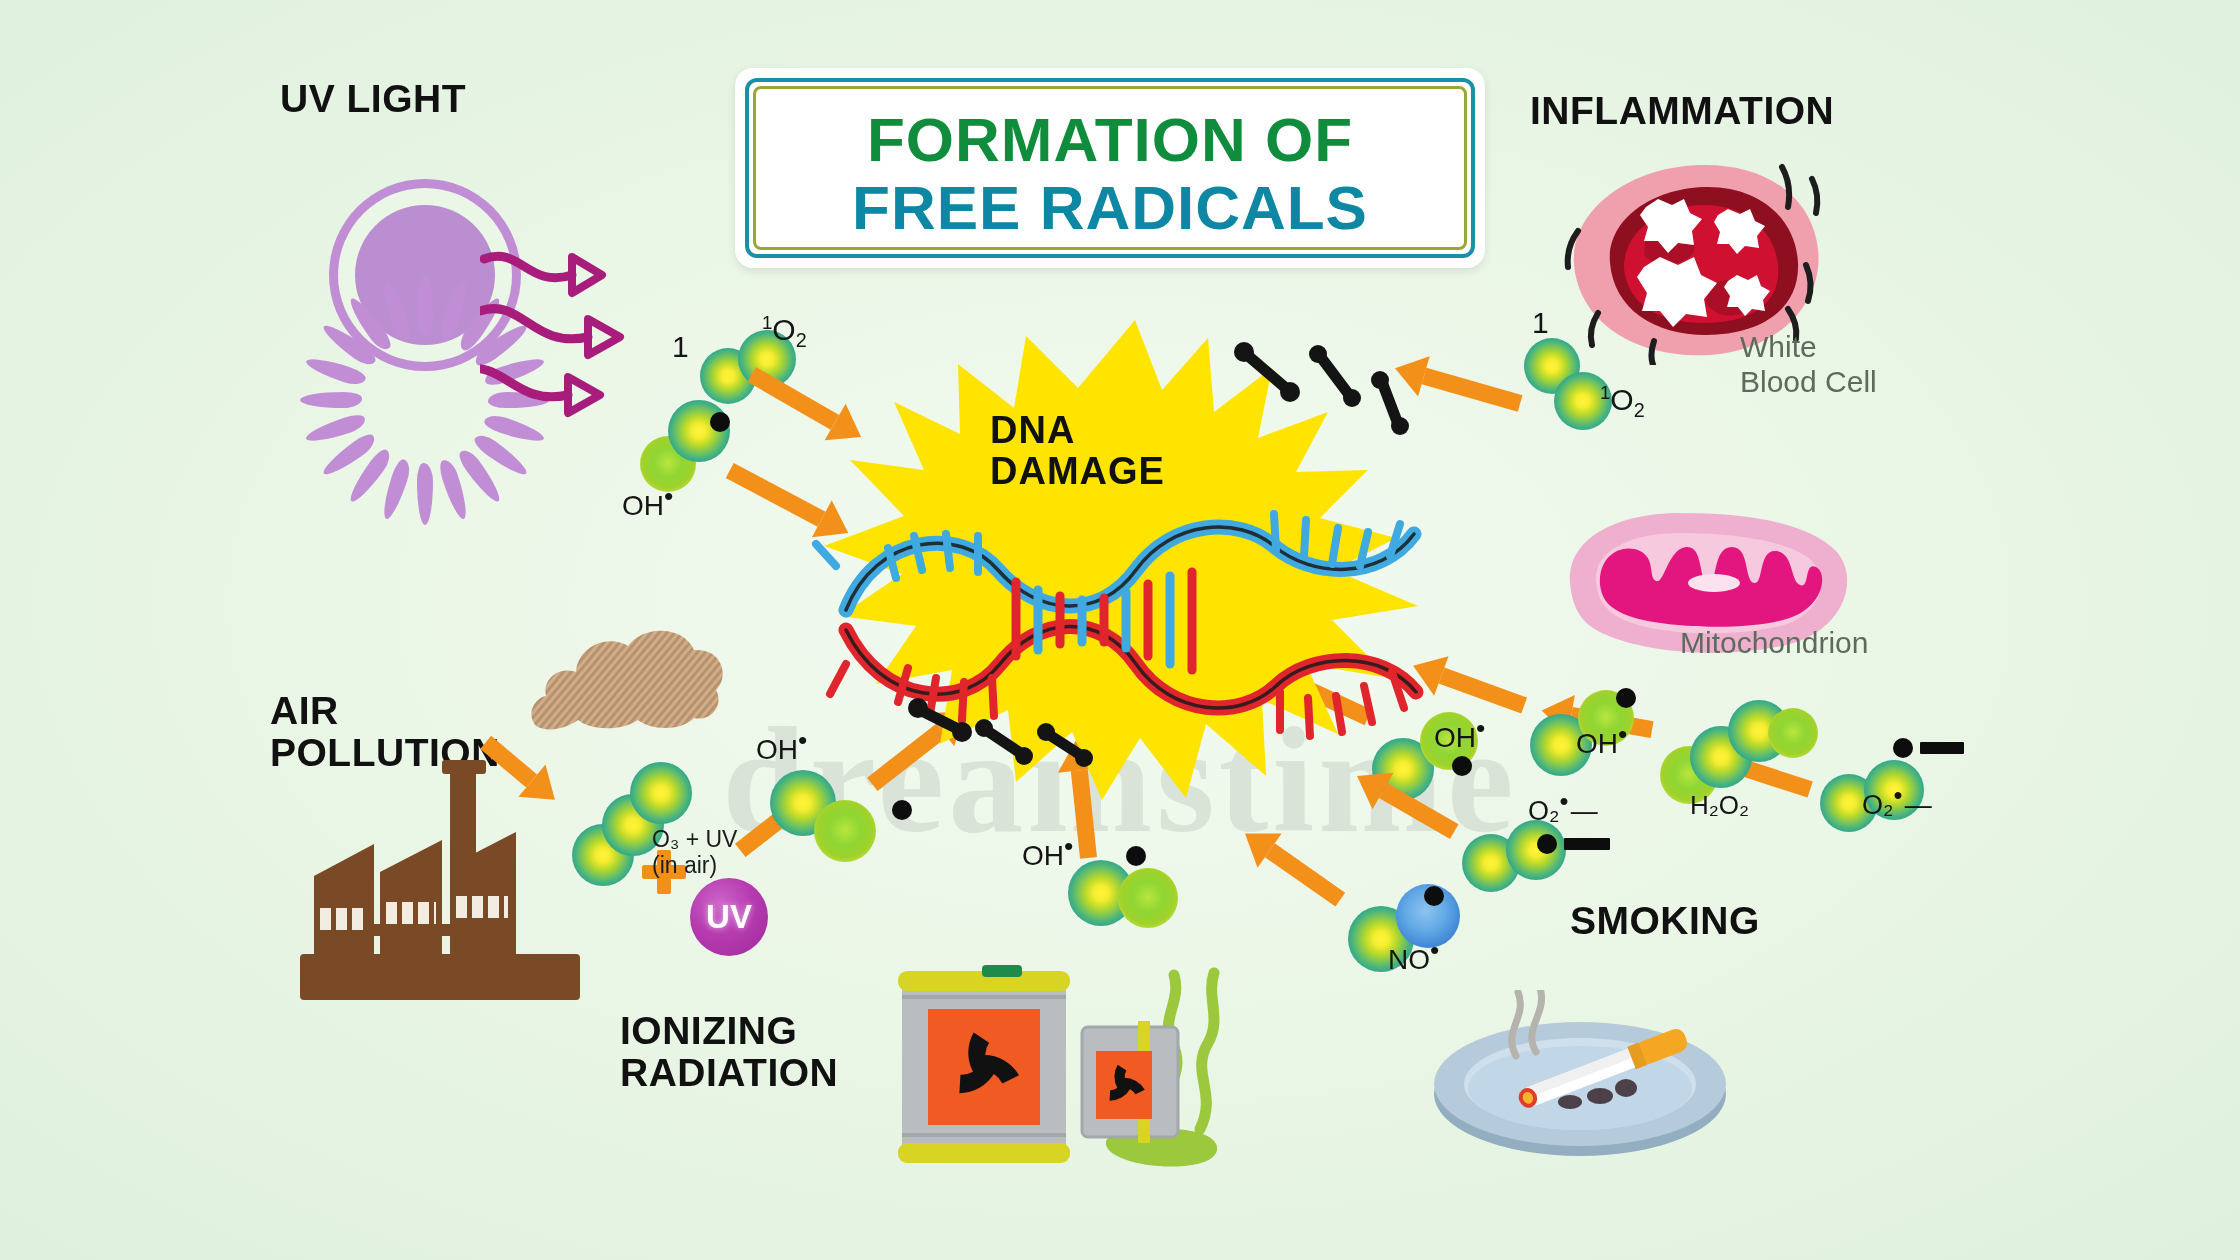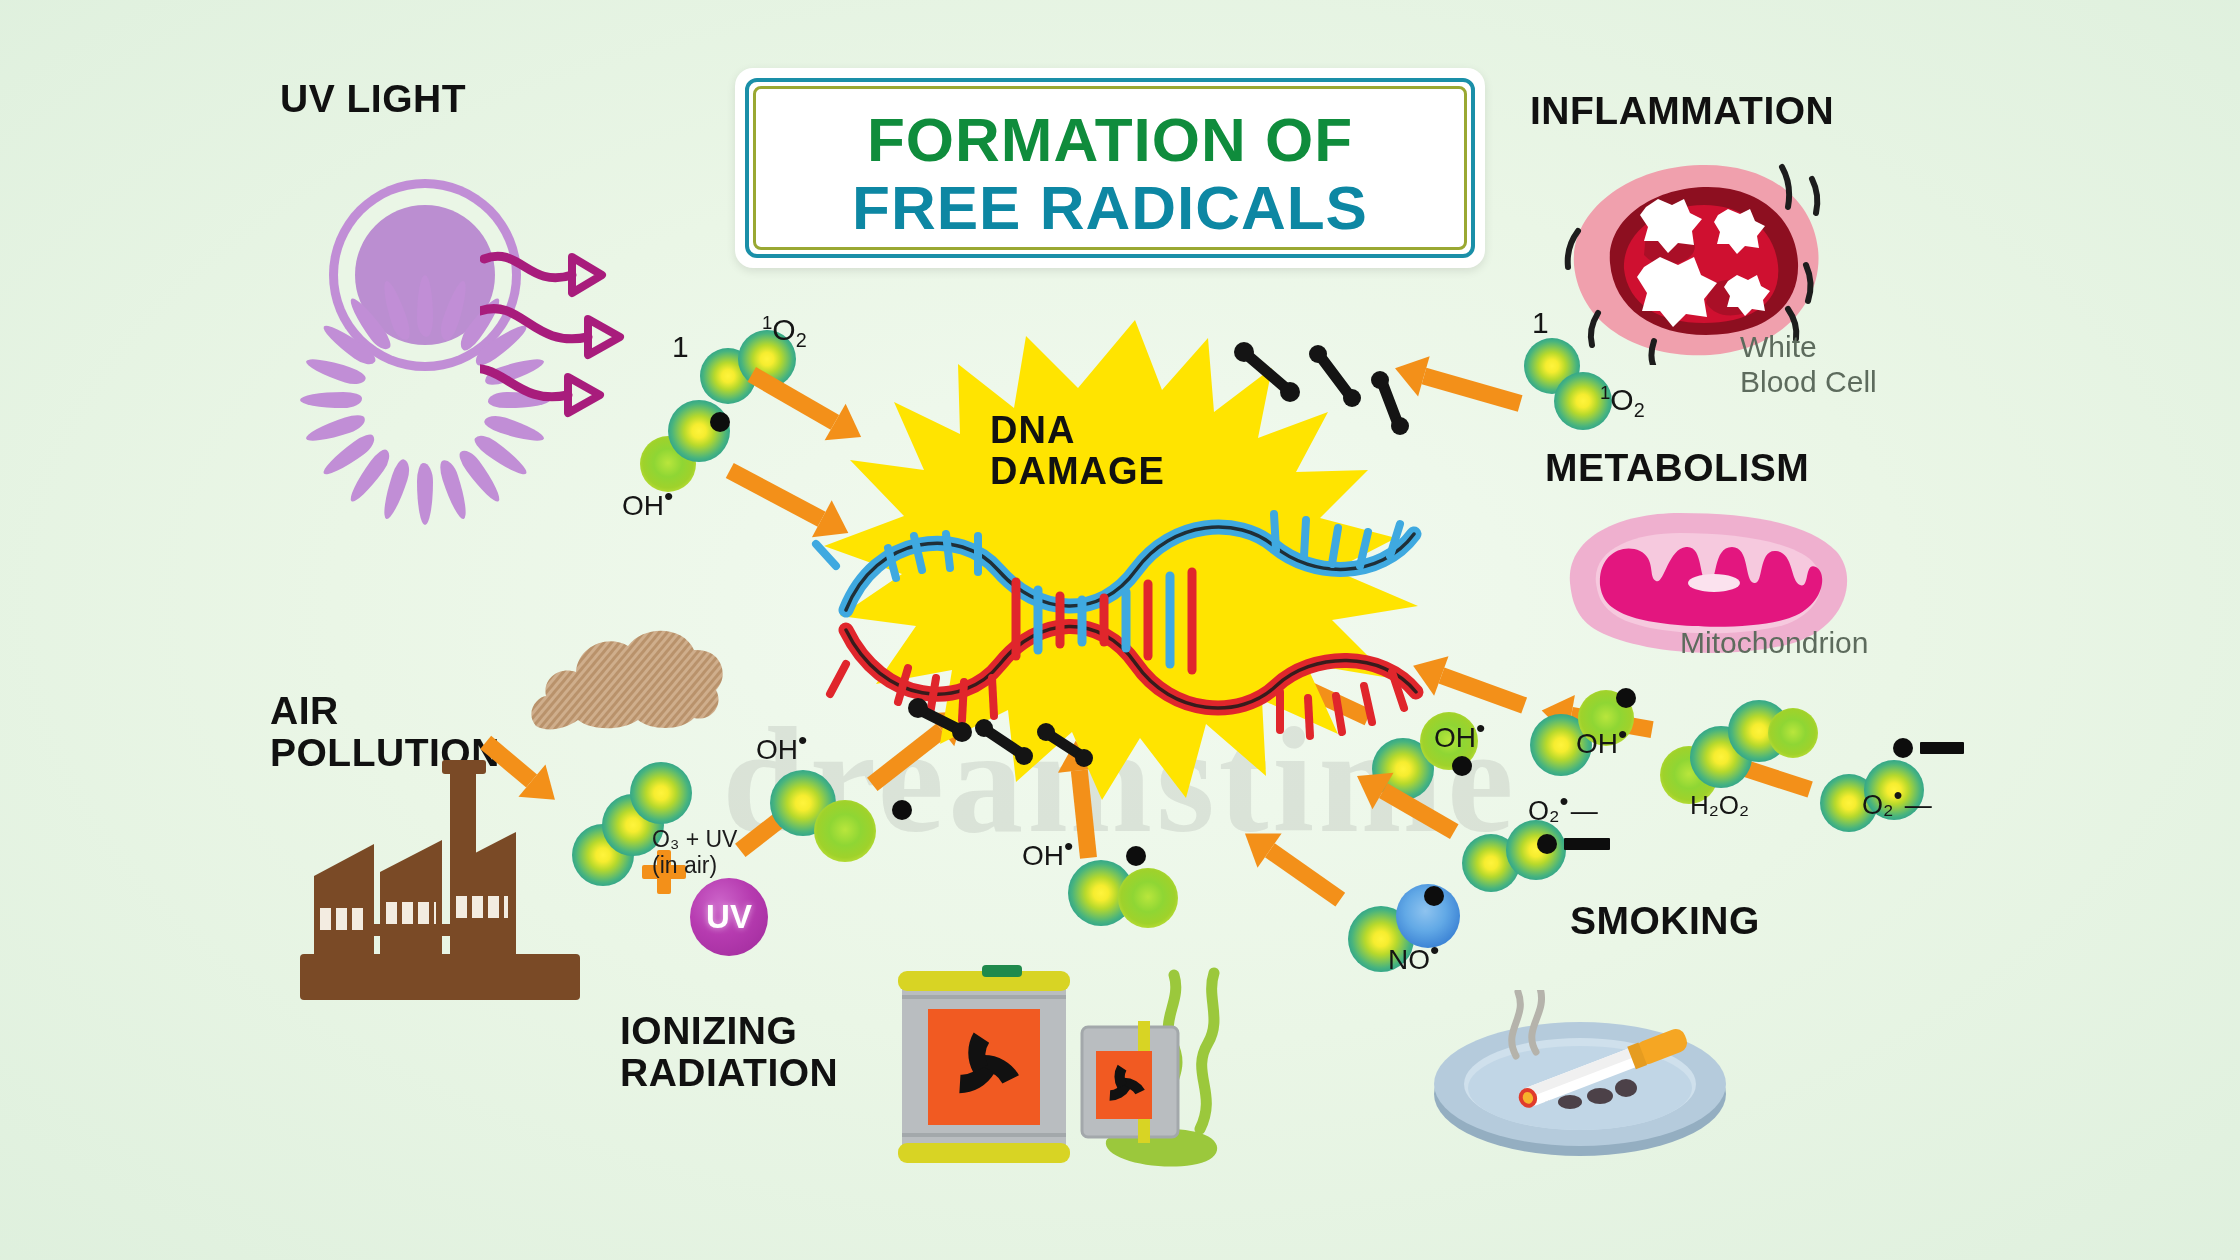--- a/index.html
+++ b/index.html
@@ -231,21 +231,20 @@
     <div class="sph teal" style="left:30px;top:34px;width:58px;height:58px;"></div>
   </div>
   <div class="mlabel nosel" style="left:1532px;top:306px;font-size:30px;">1</div>
   <div class="mlabel nosel" style="left:1600px;top:382px;font-size:30px;"><span class="sup">1</span><span>O</span><span class="sub">2</span></div>
 
   <div class="oarrow" style="left:1520px;top:404px;width:130px;transform:rotate(196deg);">
     <div class="shaft" style="width:100px;"></div>
       <div class="head" style="left:100px;"></div>
   </div>
 
-  <div class="abs heading h-big nosel" style="left:1545px;top:447px;width:320px;">METABOLISM</div>
 
   <svg id="mito" class="abs" viewBox="0 0 300 150">
     <path d="M10 78 C6 34 56 8 120 8 C190 8 248 18 276 46 C300 72 286 126 226 140 C156 156 76 146 38 126 C16 114 12 96 10 78 Z" fill="#efb0cf"></path>
     <path d="M36 78 C32 44 74 28 120 28 C176 28 230 36 252 56 C272 76 260 112 216 122 C158 134 86 128 58 112 C42 102 38 92 36 78 Z" fill="#f6c9de"></path>
     <path d="M40 80 C38 50 62 38 80 46 C96 54 88 72 96 76 C104 80 108 44 126 42 C144 40 138 76 148 78 C158 80 152 42 172 42 C190 42 184 76 194 78 C204 80 198 44 216 46 C234 48 230 76 240 80 C250 84 244 56 256 62 C268 68 264 100 232 112 C196 126 110 124 72 112 C48 104 42 94 40 80 Z" fill="#e3167f"></path>
     <ellipse cx="154" cy="78" rx="26" ry="9" fill="#fbe2ee"></ellipse>
   </svg>
   <div class="abs caption nosel" style="left:1680px;top:626px;width:300px;">Mitochondrion</div>
 
   <div class="abs" style="left:1820px;top:760px;width:118px;height:80px;">

